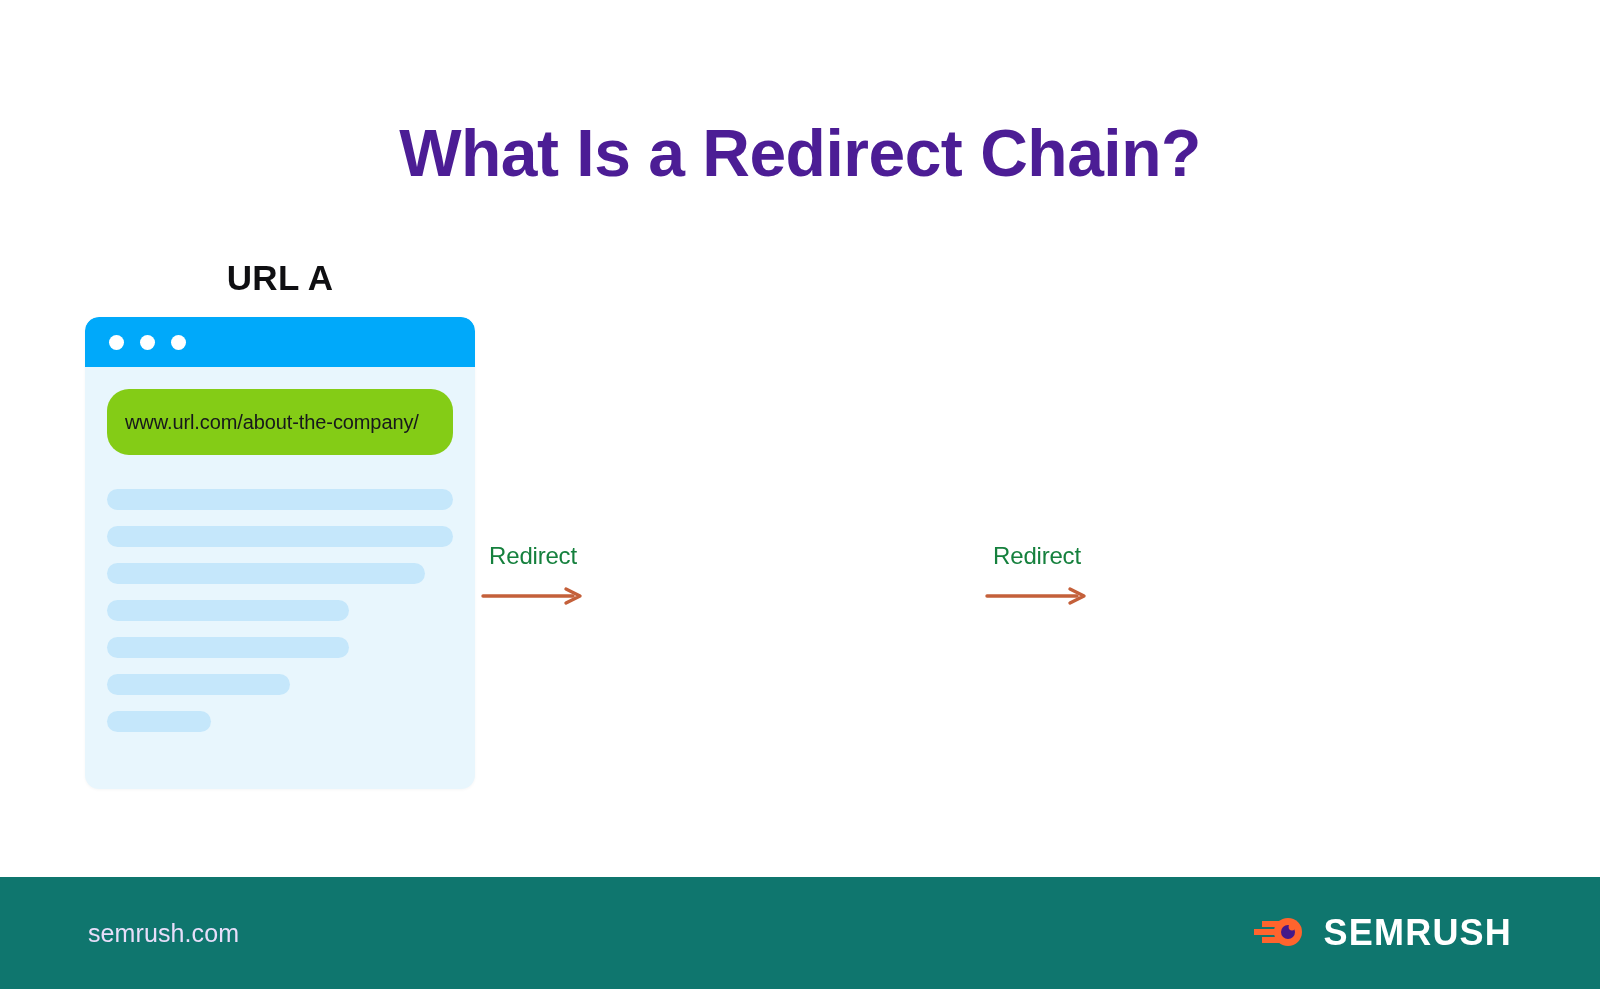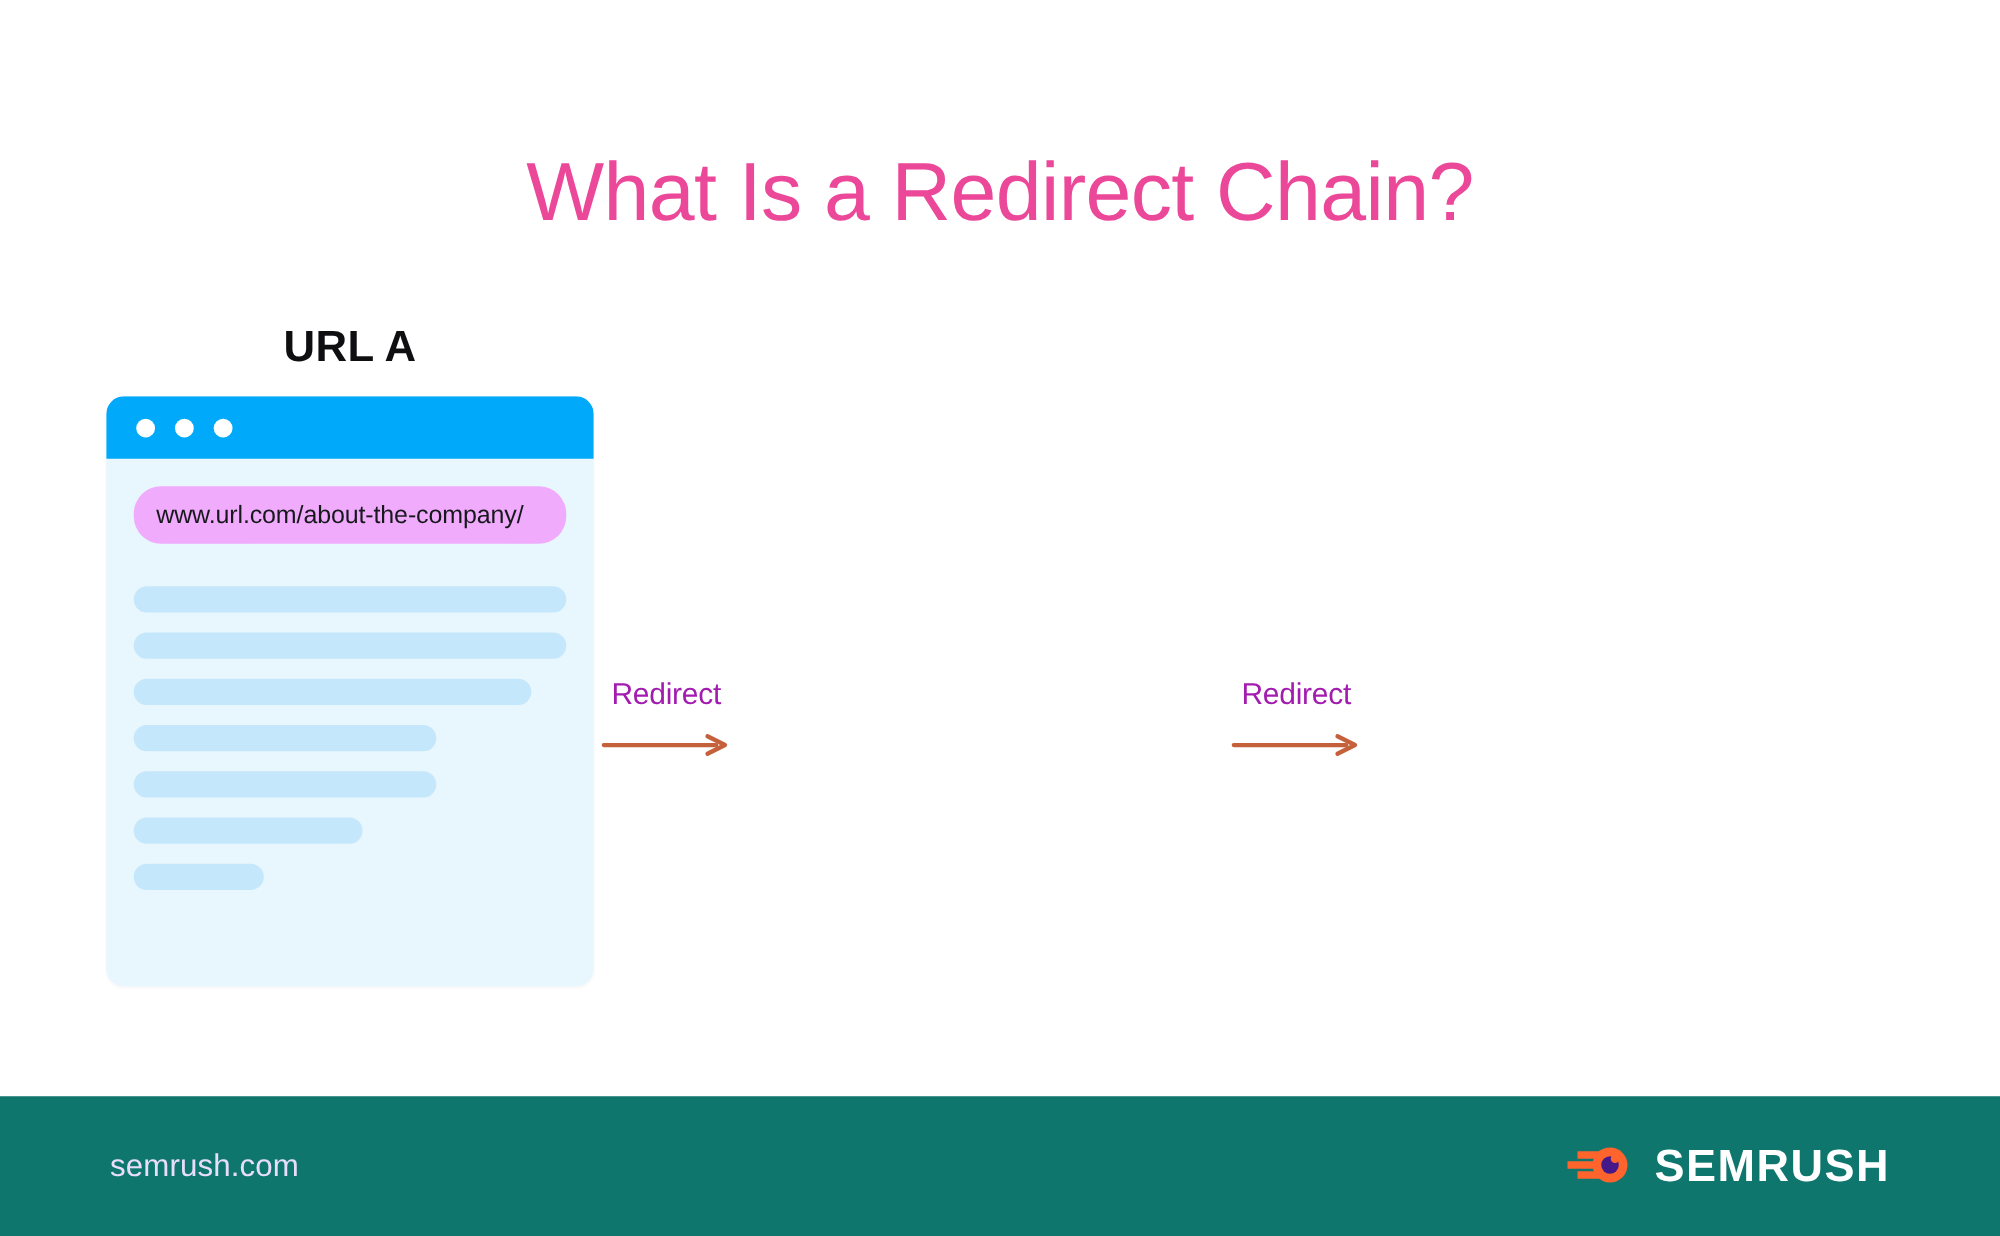--- a/index.html
+++ b/index.html
@@ -16,23 +16,23 @@
   }
 
   
   .page-title {
     position: absolute;
     top: 72px;
     left: 0;
     width: 1600px;
     text-align: center;
     font-size: 66px;
-    font-weight: 400;
+    font-weight: 700;
     letter-spacing: -0.5px;
-    color: #ec4899;
+    color: #4c1d95;
     line-height: 1.15;
   }
 
   
   .diagram {
     position: absolute;
     top: 258px;
     left: 0;
     width: 1442px;
     height: 560px;
@@ -79,26 +79,26 @@
     border-radius: 50%;
     background: #ffffff;
     flex: 0 0 auto;
   }
   .browser-body {
     padding: 22px 22px 0 22px;
     position: relative;
     height: 400px;
   }
   .url-pill {
-    background: #f0abfc;
+    background: #84cc16;
     border-radius: 22px;
     height: 42px;
     display: flex;
     align-items: center;
-    padding: 2px 18px;
+    padding: 12px 18px;
     font-size: 20px;
     color: #17181c;
     letter-spacing: -0.1px;
     white-space: nowrap;
     overflow: hidden;
   }
   .content-lines {
     margin-top: 34px;
     display: flex;
     flex-direction: column;
@@ -115,21 +115,21 @@
     position: absolute;
     top: 284px;
     width: 140px;
     text-align: center;
   }
   .connector-1 { left: 463px; }
   .connector-2 { left: 967px; }
 
   .connector-label {
     font-size: 24px;
-    color: #a21caf;
+    color: #15803d;
     letter-spacing: -0.2px;
     margin-bottom: 16px;
   }
   .connector-arrow {
     display: block;
     margin: 0 auto;
   }
 
   
   .footer {

